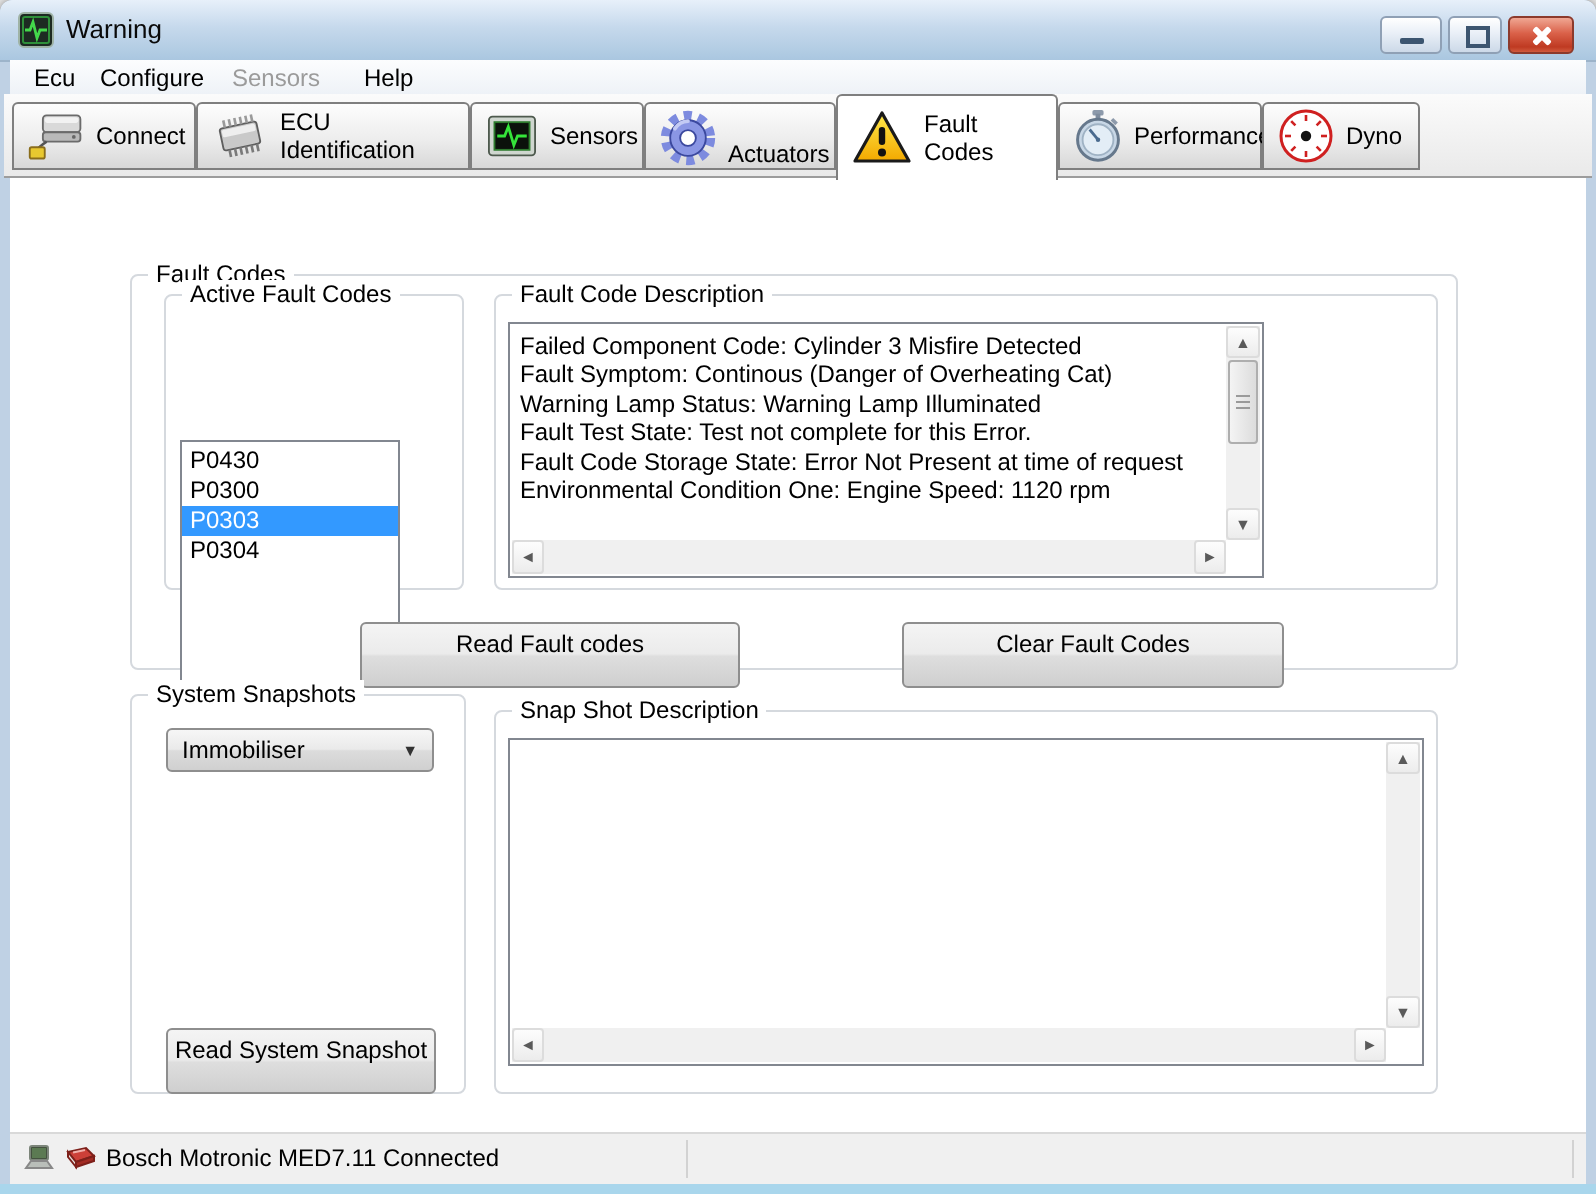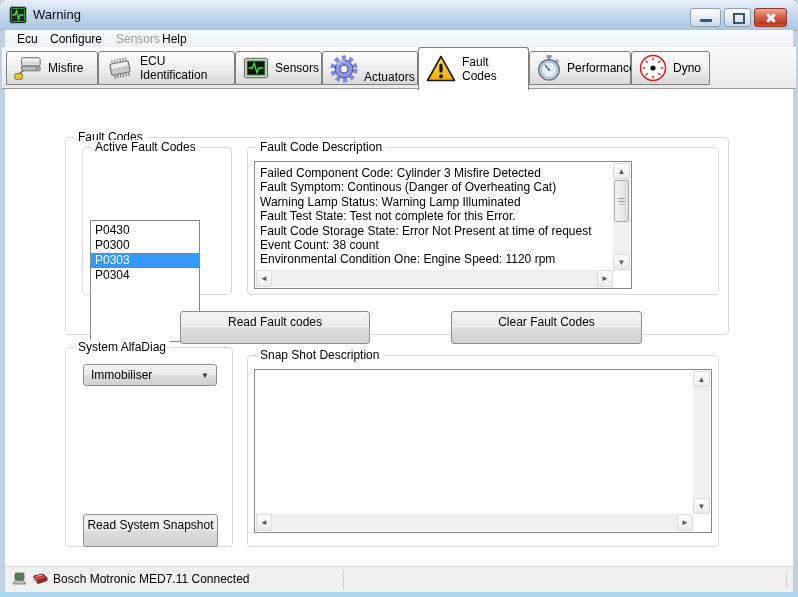--- a/index.html
+++ b/index.html
@@ -83,38 +83,38 @@
       </span>
     <span class="winbtn btn-close">
         <span class="glyph-close"></span>
       </span>
   </div>
 
   <div class="menubar">
     <span class="menu-item" style="left:9px;">Ecu</span>
     <span class="menu-item" style="left:42px;">Configure</span>
     <span class="menu-item disabled" style="left:108px;">Sensors</span>
-    <span class="menu-item" style="left:154px;text-align:center;">Help</span>
+    <span class="menu-item" style="left:174px;text-align:center;">Help</span>
   </div>
 
   <div class="tabstrip">
     <div class="strip-line"></div>
 
     <div class="tab" style="left:4px;width:92px;">
       <span class="ticon">
         <svg width="30" height="28" viewBox="0 0 32 28">
           <rect x="9" y="3" width="20" height="9" rx="2" fill="#d9d9d9" stroke="#6b6b6b"></rect>
           <rect x="10" y="4" width="18" height="3" rx="1.5" fill="#f2f2f2" stroke="none"></rect>
           <rect x="9" y="12" width="20" height="5" rx="1.5" fill="#b9b9b9" stroke="#6b6b6b"></rect>
           <circle cx="25.5" cy="14.5" r="1" fill="#666"></circle>
           <path d="M11 17 C8 19 6.5 20 6 21.5" fill="none" stroke="#555" stroke-width="1.3"></path>
           <rect x="2" y="20" width="8" height="6" rx="1" fill="#e8c830" stroke="#8a6d1c"></rect>
         </svg>
       </span>
-      <span>Misfire</span>
+      <span>Connect</span>
     </div>
 
     <div class="tab" style="left:96px;width:137px;">
       <span class="ticon">
         <svg width="30" height="26" viewBox="0 0 32 26">
           <g transform="rotate(-12 16 13)">
             <rect x="6" y="7" width="20" height="12" rx="1.5" fill="#c9c9c9" stroke="#5e5e5e"></rect>
             <rect x="7" y="8" width="18" height="4" rx="1" fill="#eeeeee"></rect>
             <g stroke="#7a7a7a" stroke-width="1.4">
               <line x1="9" y1="19" x2="9" y2="23"></line>
@@ -233,39 +233,38 @@
     <div class="groupbox" style="left:242px;top:58px;width:472px;height:148px;">
       <span class="grouplabel">Fault Code Description</span>
     </div>
     <div class="textarea" style="left:249px;top:72px;width:378px;height:128px;">
       <div class="desc-text">
         <div>Failed Component Code: Cylinder 3 Misfire Detected</div>
         <div>Fault Symptom: Continous (Danger of Overheating Cat)</div>
         <div>Warning Lamp Status: Warning Lamp Illuminated</div>
         <div>Fault Test State: Test not complete for this Error.</div>
         <div>Fault Code Storage State: Error Not Present at time of request</div>
-        <div>Event Count: 38 count</div>
         <div>Environmental Condition One: Engine Speed: 1120 rpm</div>
       </div>
       <div class="vscroll">
         <span class="sb-btn sb-up">▲</span>
         <span class="sb-thumb" style="top:17px;height:42px;"></span>
         <span class="sb-btn sb-down">▼</span>
       </div>
       <div class="hscroll">
         <span class="sb-btn h sb-left">◄</span>
         <span class="sb-btn h sb-right">►</span>
       </div>
     </div>
 
     <div class="push-btn" style="left:175px;top:222px;width:190px;">Read Fault codes</div>
     <div class="push-btn" style="left:446px;top:222px;width:191px;">Clear Fault Codes</div>
 
     <div class="groupbox" style="left:60px;top:258px;width:168px;height:200px;">
-      <span class="grouplabel">System AlfaDiag</span>
+      <span class="grouplabel">System Snapshots</span>
     </div>
     <div class="combo" style="left:78px;top:275px;width:134px;">
       <span class="combo-text">Immobiliser</span>
       <span class="combo-arrow">▼</span>
     </div>
     <div class="push-btn" style="left:78px;top:425px;width:135px;">Read System Snapshot</div>
 
     <div class="groupbox" style="left:242px;top:266px;width:472px;height:192px;">
       <span class="grouplabel">Snap Shot Description</span>
     </div>

